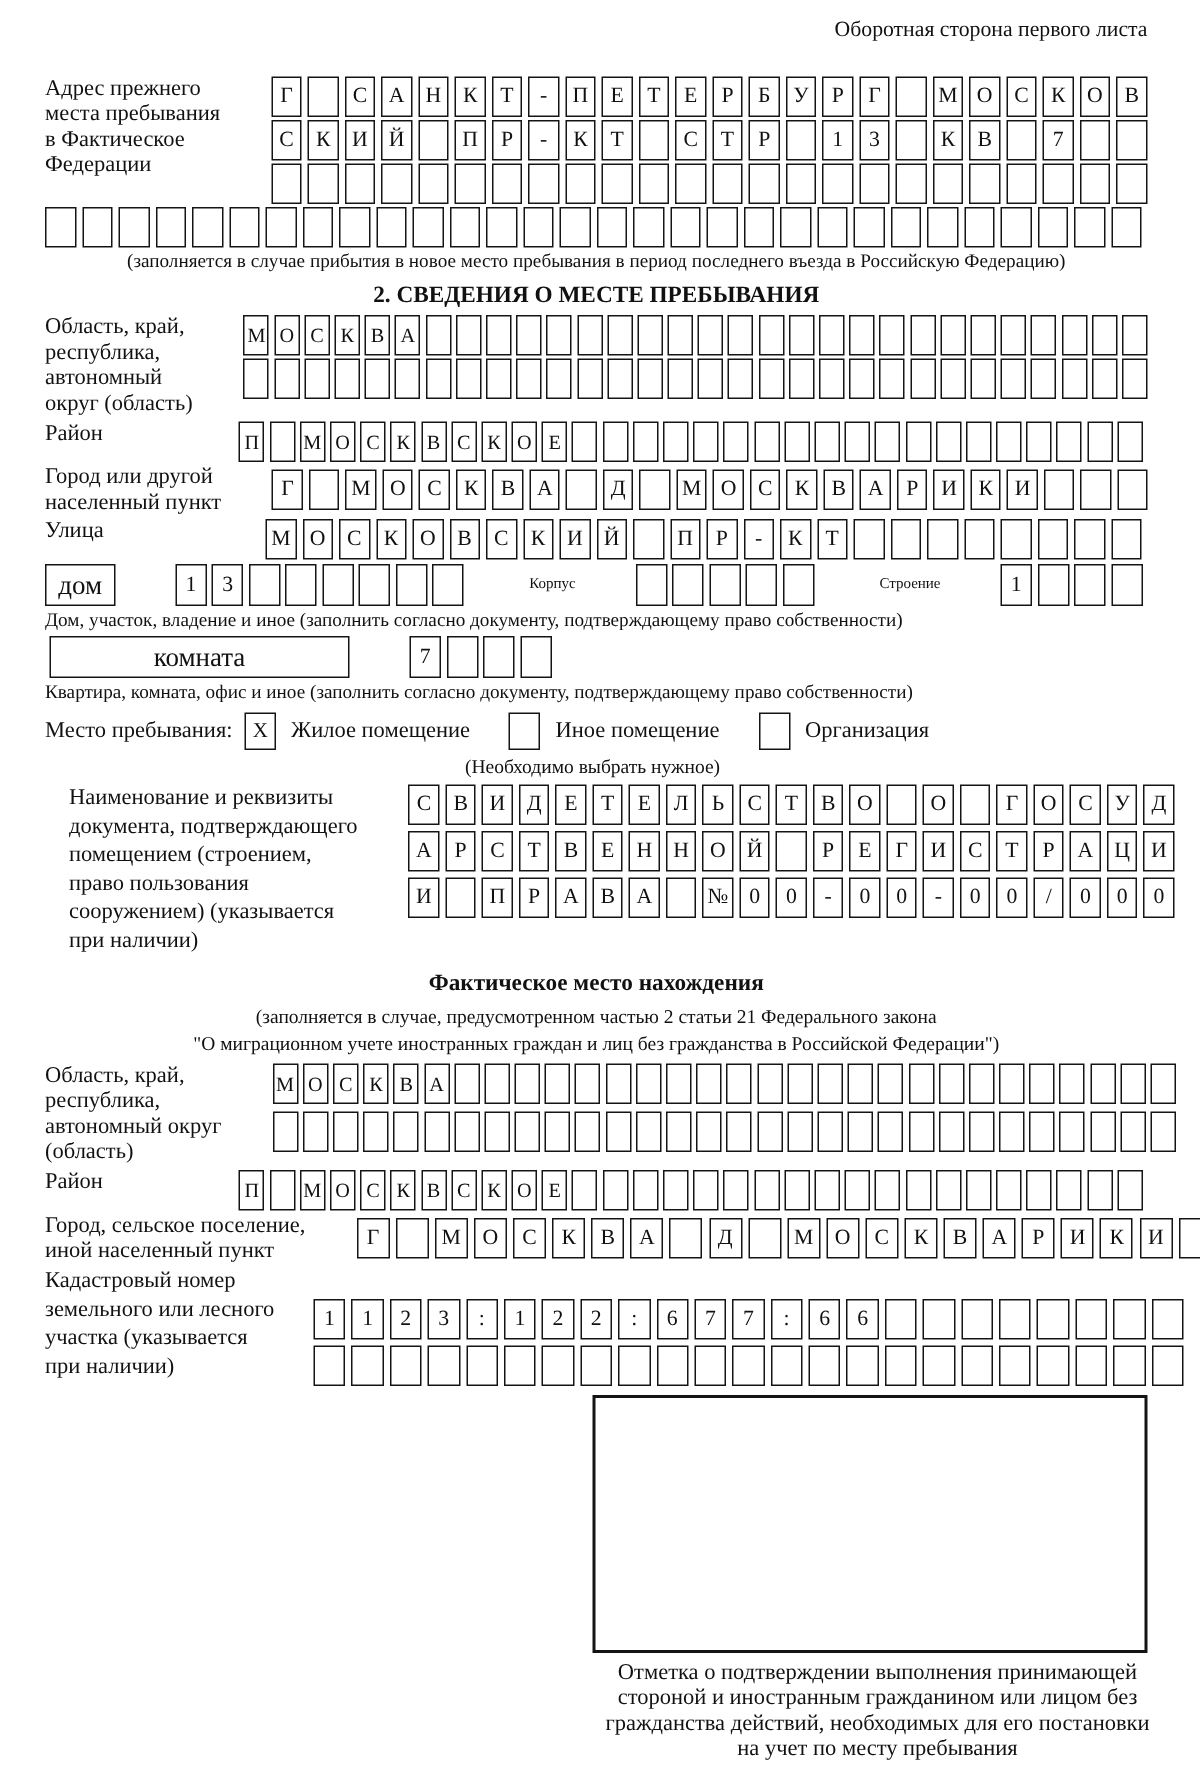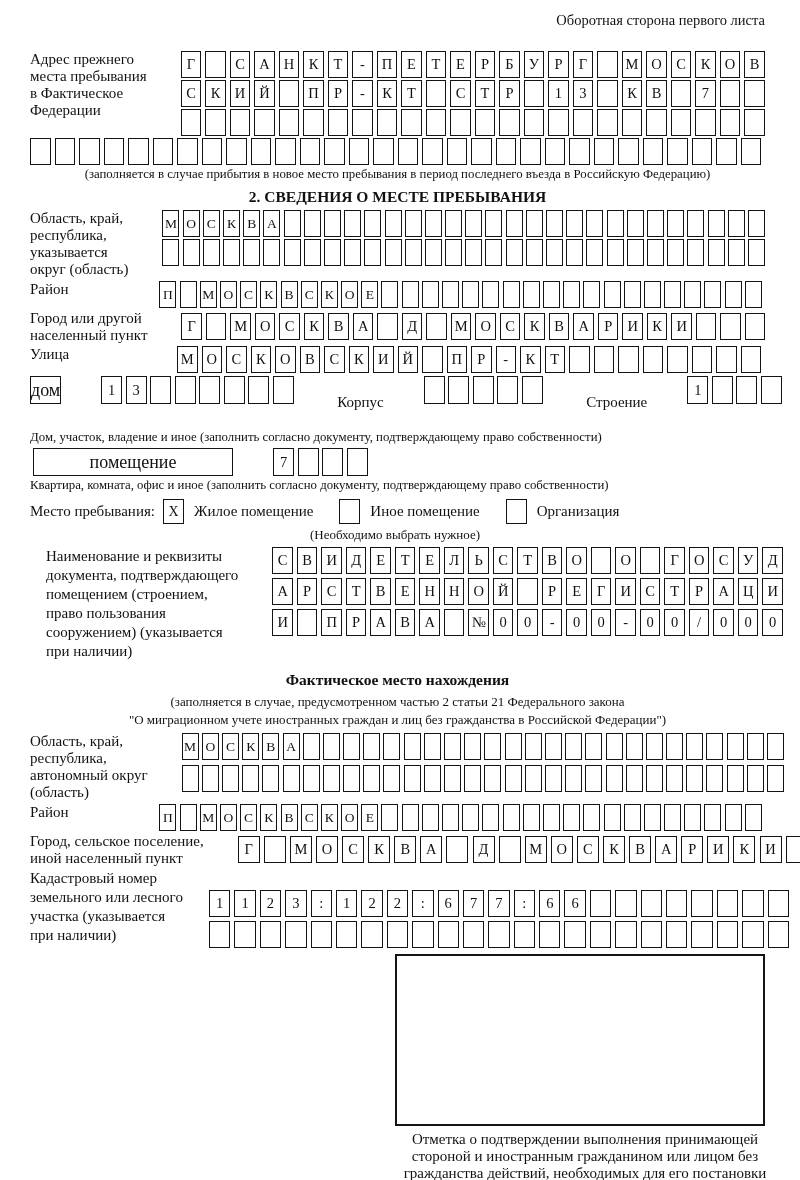--- a/index.html
+++ b/index.html
@@ -44,21 +44,21 @@
   .lblcol-doc{width:220px;}
 
   .mt2{margin-top:2px;} .mt3{margin-top:3px;} .mt4{margin-top:4px;}
 
   .namebox{
     box-sizing:border-box;border:1.5px solid #141414;height:28px;
     display:flex;align-items:center;justify-content:center;font-size:18px;
   }
   .box-dom{width:165px;margin-right:6px;}
   .box-kv{width:200px;margin-left:3px;margin-right:6px;}
-  .inline-lbl{font-size:15px;line-height:28px;margin:12px 6px;white-space:nowrap;}
+  .inline-lbl{font-size:10px;line-height:28px;margin:0 6px;white-space:nowrap;}
 
   .mp-row{display:flex;align-items:center;margin-top:6px;font-size:15px;text-align:right;}
   .checkbox{
     box-sizing:border-box;width:21px;height:25px;border:1.5px solid #141414;
     display:inline-flex;align-items:center;justify-content:center;font-size:14px;
   }
   .mp-row .opt{margin-left:10px;margin-right:26px;}
   .mp-note{font-size:13px;margin-top:3px;margin-left:150px;width:430px;text-align:center;}
 
   .fact-caption{text-align:center;font-size:13px;line-height:18px;margin-top:2px;}
@@ -200,21 +200,21 @@
       <span class="cell"></span>
     </div>
   <div class="caption center mt2">(заполняется в случае прибытия в новое место пребывания в период последнего въезда в Российскую Федерацию)</div>
 
   <div class="sec-heading">2. СВЕДЕНИЯ О МЕСТЕ ПРЕБЫВАНИЯ</div>
 
   <div class="frow">
     <div class="lbl lblcol-b">
         <div>Область, край,</div>
         <div>республика,</div>
-        <div>указывается</div>
+        <div>автономный</div>
         <div>округ (область)</div>
       </div>
     <div class="cellcol">
       <div class="cellrow r-sm">
           <span class="cell">М</span>
           <span class="cell">О</span>
           <span class="cell">С</span>
           <span class="cell">К</span>
           <span class="cell">В</span>
           <span class="cell">А</span>
@@ -401,21 +401,21 @@
     <div class="cellrow r-house">
         <span class="cell">1</span>
         <span class="cell"></span>
         <span class="cell"></span>
         <span class="cell"></span>
       </div>
   </div>
   <div class="caption mt2">Дом, участок, владение и иное (заполнить согласно документу, подтверждающему право собственности)</div>
 
   <div class="frow mt3">
-    <div class="namebox box-kv">помещение</div>
+    <div class="namebox box-kv">комната</div>
     <div class="cellrow r-house">
         <span class="cell">7</span>
         <span class="cell"></span>
         <span class="cell"></span>
         <span class="cell"></span>
       </div>
   </div>
   <div class="caption mt2">Квартира, комната, офис и иное (заполнить согласно документу, подтверждающему право собственности)</div>
 
   <div class="mp-row">

